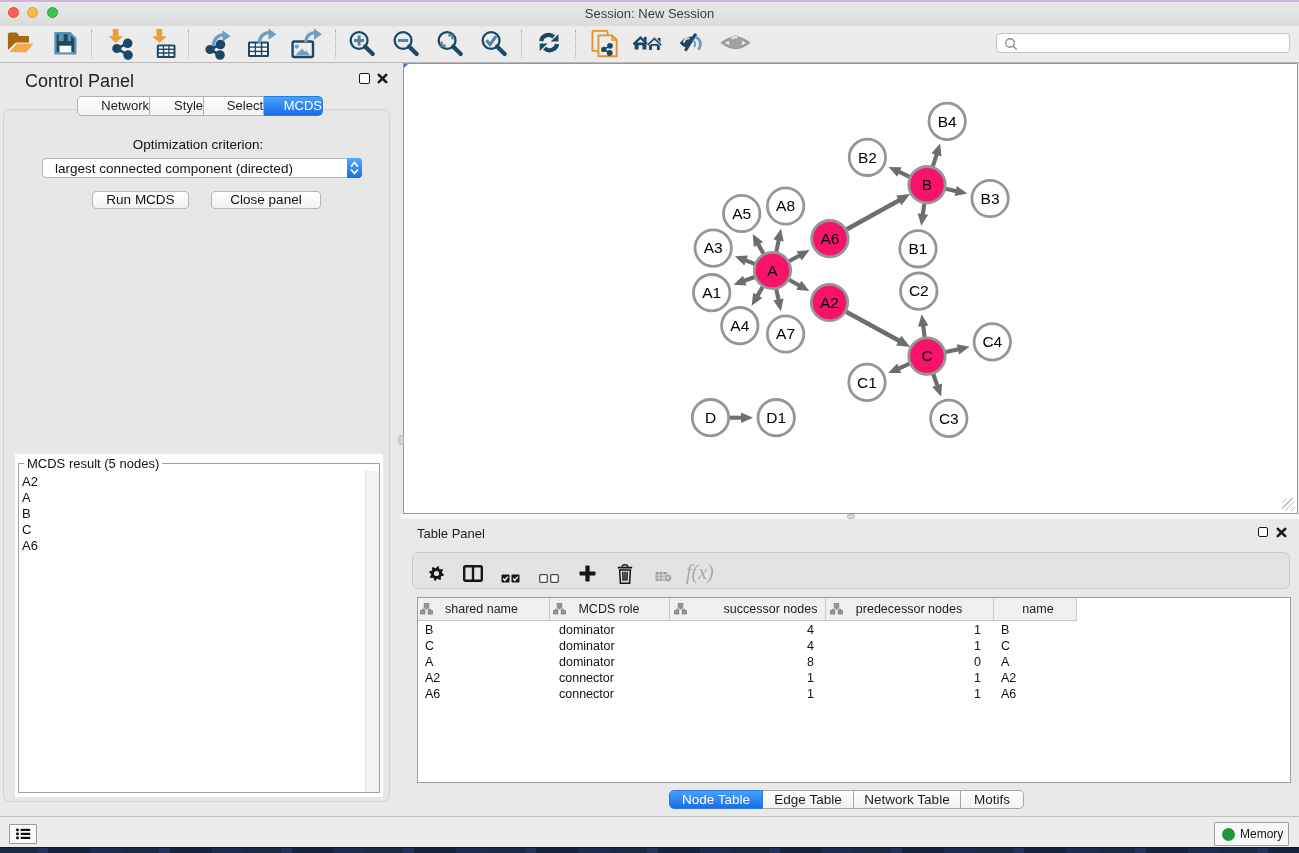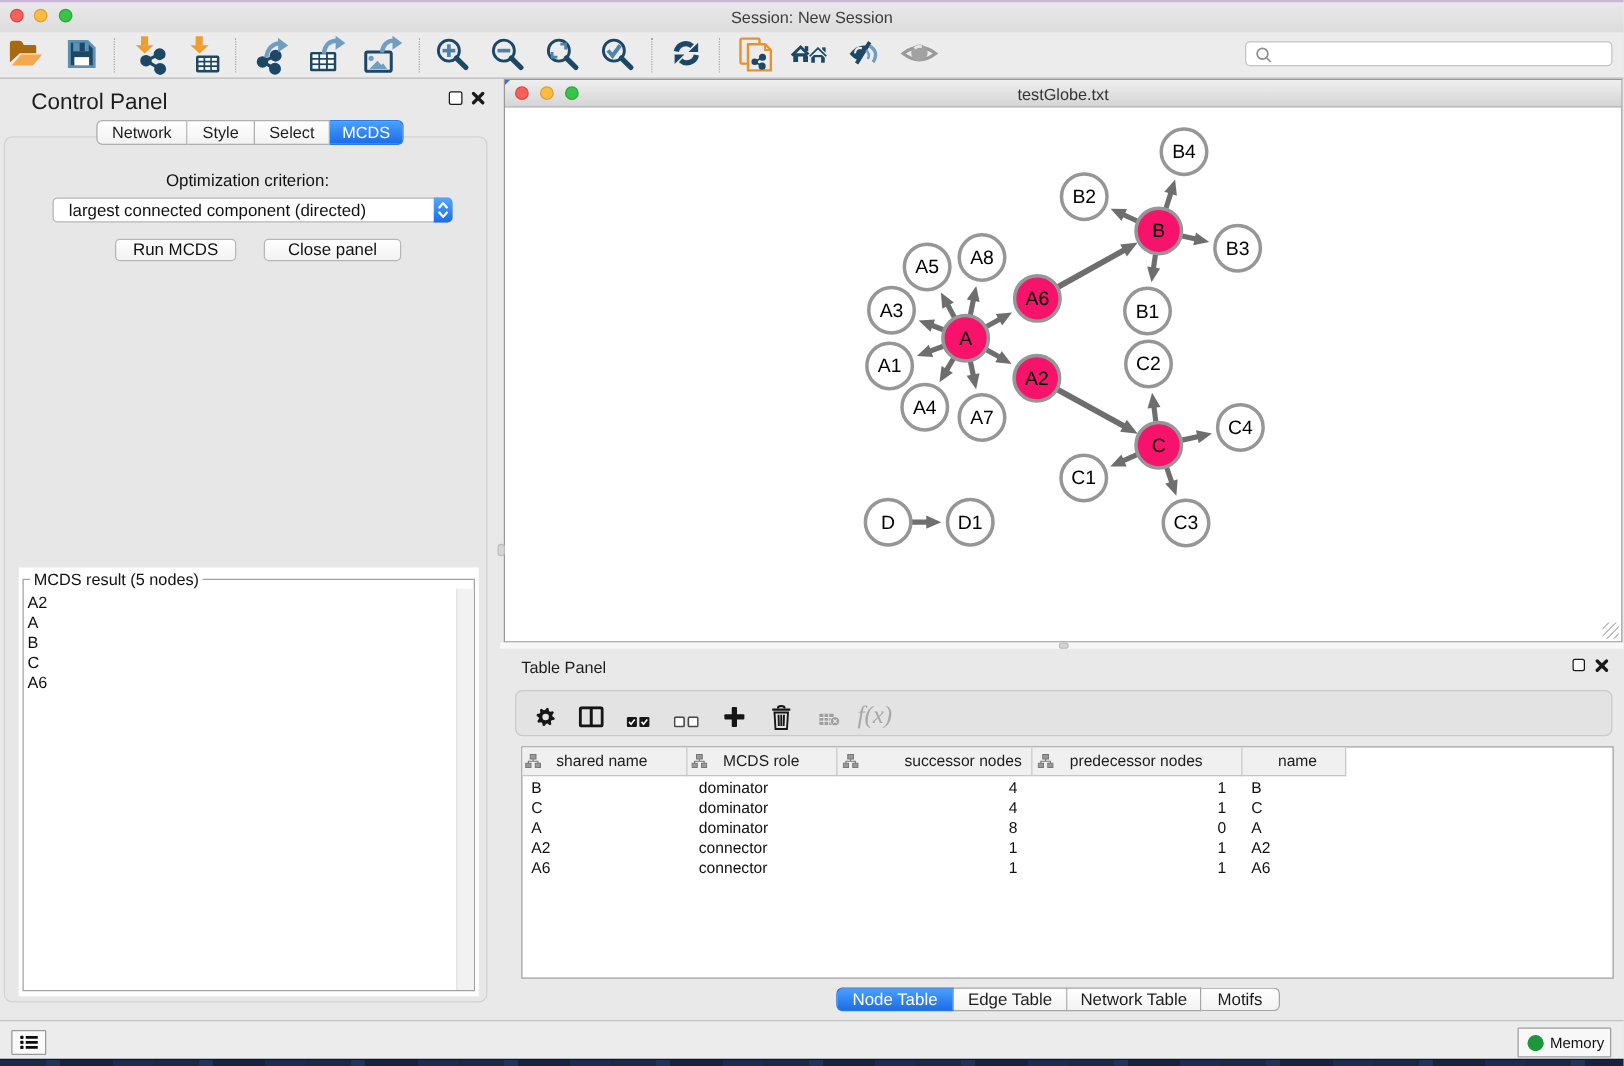--- a/index.html
+++ b/index.html
@@ -10,21 +10,21 @@
 #titlebar { left:0; top:2px; width:1299px; height:24px; background:linear-gradient(#e9e9e9,#dddcdc); }
 .tl { border-radius:50%; width:11px; height:11px; top:5px; }
 #title-main { width:100%; text-align:center; top:4px; font-size:13px; color:#3c3c3c; }
 #toolbar { left:0; top:26px; width:1299px; height:37px; background:#ececec; border-bottom:1px solid #b9b9b9; }
 .tsep { top:4px; height:28px; width:0; border-left:1px dotted #a9a9a9; position:absolute; }
 #searchbox { left:996px; top:7px; width:294px; height:20px; background:#fff; border:1px solid #c4c4c4; border-radius:4px; }
 
 #cp-title { left:25px; top:71px; font-size:18px; color:#1d1d1d; }
 .sqico { width:11px; height:11px; border:1.6px solid #1a1a1a; border-radius:2px; background:#fdfdfd; }
 #cp-tabs { left:77px; top:96px; height:20px; }
-.tab { position:absolute; top:0; height:20px; border:1px solid #b0b0b0; background:linear-gradient(#ffffff,#f2f2f2); font-size:13px; color:#1d1d1d; text-align:center; line-height:18px; }
+.tab { position:absolute; top:0; height:20px; border:1px solid #b0b0b0; background:linear-gradient(#ffffff,#f2f2f2); font-size:13px; color:#1d1d1d; text-align:right; line-height:18px; }
 .tabsel { background:linear-gradient(#4aa0fd,#1a6de8); color:#fff; border-color:#2a7ae0; }
 #cp-panel { left:3px; top:109px; width:387px; height:693px; background:#e7e7e7; border:1px solid #d2d2d2; border-radius:7px; }
 #opt-label { left:0px; top:137px; width:396px; text-align:center; font-size:13.5px; color:#111; }
 #dropdown { left:42px; top:158px; width:320px; height:20px; background:#fff; border:1px solid #b7b7b7; border-radius:4px; }
 #dd-text { left:12px; top:2px; font-size:13.5px; color:#111; position:absolute; }
 #dd-btn { position:absolute; right:-1px; top:-1px; width:15px; height:20px; border-radius:0 4px 4px 0; background:linear-gradient(#55a7fd,#1a6de8); }
 .btn { position:absolute; height:18px; background:linear-gradient(#ffffff,#f2f2f2); border:1px solid #b7b7b7; border-radius:4px; font-size:13.5px; color:#111; text-align:center; line-height:16px; }
 #mcds-box { left:15px; top:454px; width:368px; height:343px; background:#fff; }
 #mcds-fs { position:absolute; left:3px; top:9px; width:362px; height:330px; border:1px solid #a2a2a2; }
 #mcds-legend { position:absolute; left:5px; top:-8px; background:#fff; padding:0 3px; font-size:13px; color:#111; }
@@ -239,26 +239,20 @@
 <div class="btn" style="left:211px;top:191px;width:110px;">Close panel</div>
 <div class="abs" id="mcds-box">
   <div id="mcds-fs">
       <div id="mcds-legend">MCDS result (5 nodes)</div>
     </div>
   <div id="mcds-list">A2<br>A<br>B<br>C<br>A6</div>
   <div id="mcds-scroll"></div>
 </div>
 
 <div class="abs" id="netwin">
-  <div id="nw-titlebar">
-    <div class="abs tl" style="left:8px;top:5px;background:#f9605a;border:0.5px solid #df4840;"></div>
-    <div class="abs tl" style="left:28px;top:5px;background:#fcbc40;border:0.5px solid #dfa036;"></div>
-    <div class="abs tl" style="left:48px;top:5px;background:#35c649;border:0.5px solid #2aa838;"></div>
-    <div id="nw-title">testGlobe.txt</div>
-  </div>
   <div id="nw-tri"></div>
   <div style="position:absolute;left:0;top:21px;"><svg id="graph" width="894" height="428" viewBox="0 0 894 428" font-family="Liberation Sans, sans-serif">
         <line x1="359.5" y1="168.8" x2="353.5" y2="157.7" stroke="#6e6e6e" stroke-width="4.1"></line>
         <polygon points="348.7,148.9 359.1,157.0 349.8,162.0" fill="#6e6e6e"></polygon>
         <line x1="372.3" y1="166.9" x2="375.0" y2="153.5" stroke="#6e6e6e" stroke-width="4.1"></line>
         <polygon points="377.0,143.7 379.7,156.5 369.4,154.5" fill="#6e6e6e"></polygon>
         <line x1="350.7" y1="178.8" x2="340.3" y2="174.8" stroke="#6e6e6e" stroke-width="4.1"></line>
         <polygon points="330.9,171.3 344.0,170.6 340.3,180.4" fill="#6e6e6e"></polygon>
         <line x1="350.7" y1="192.0" x2="338.9" y2="196.3" stroke="#6e6e6e" stroke-width="4.1"></line>
         <polygon points="329.5,199.7 339.0,190.7 342.6,200.6" fill="#6e6e6e"></polygon>

